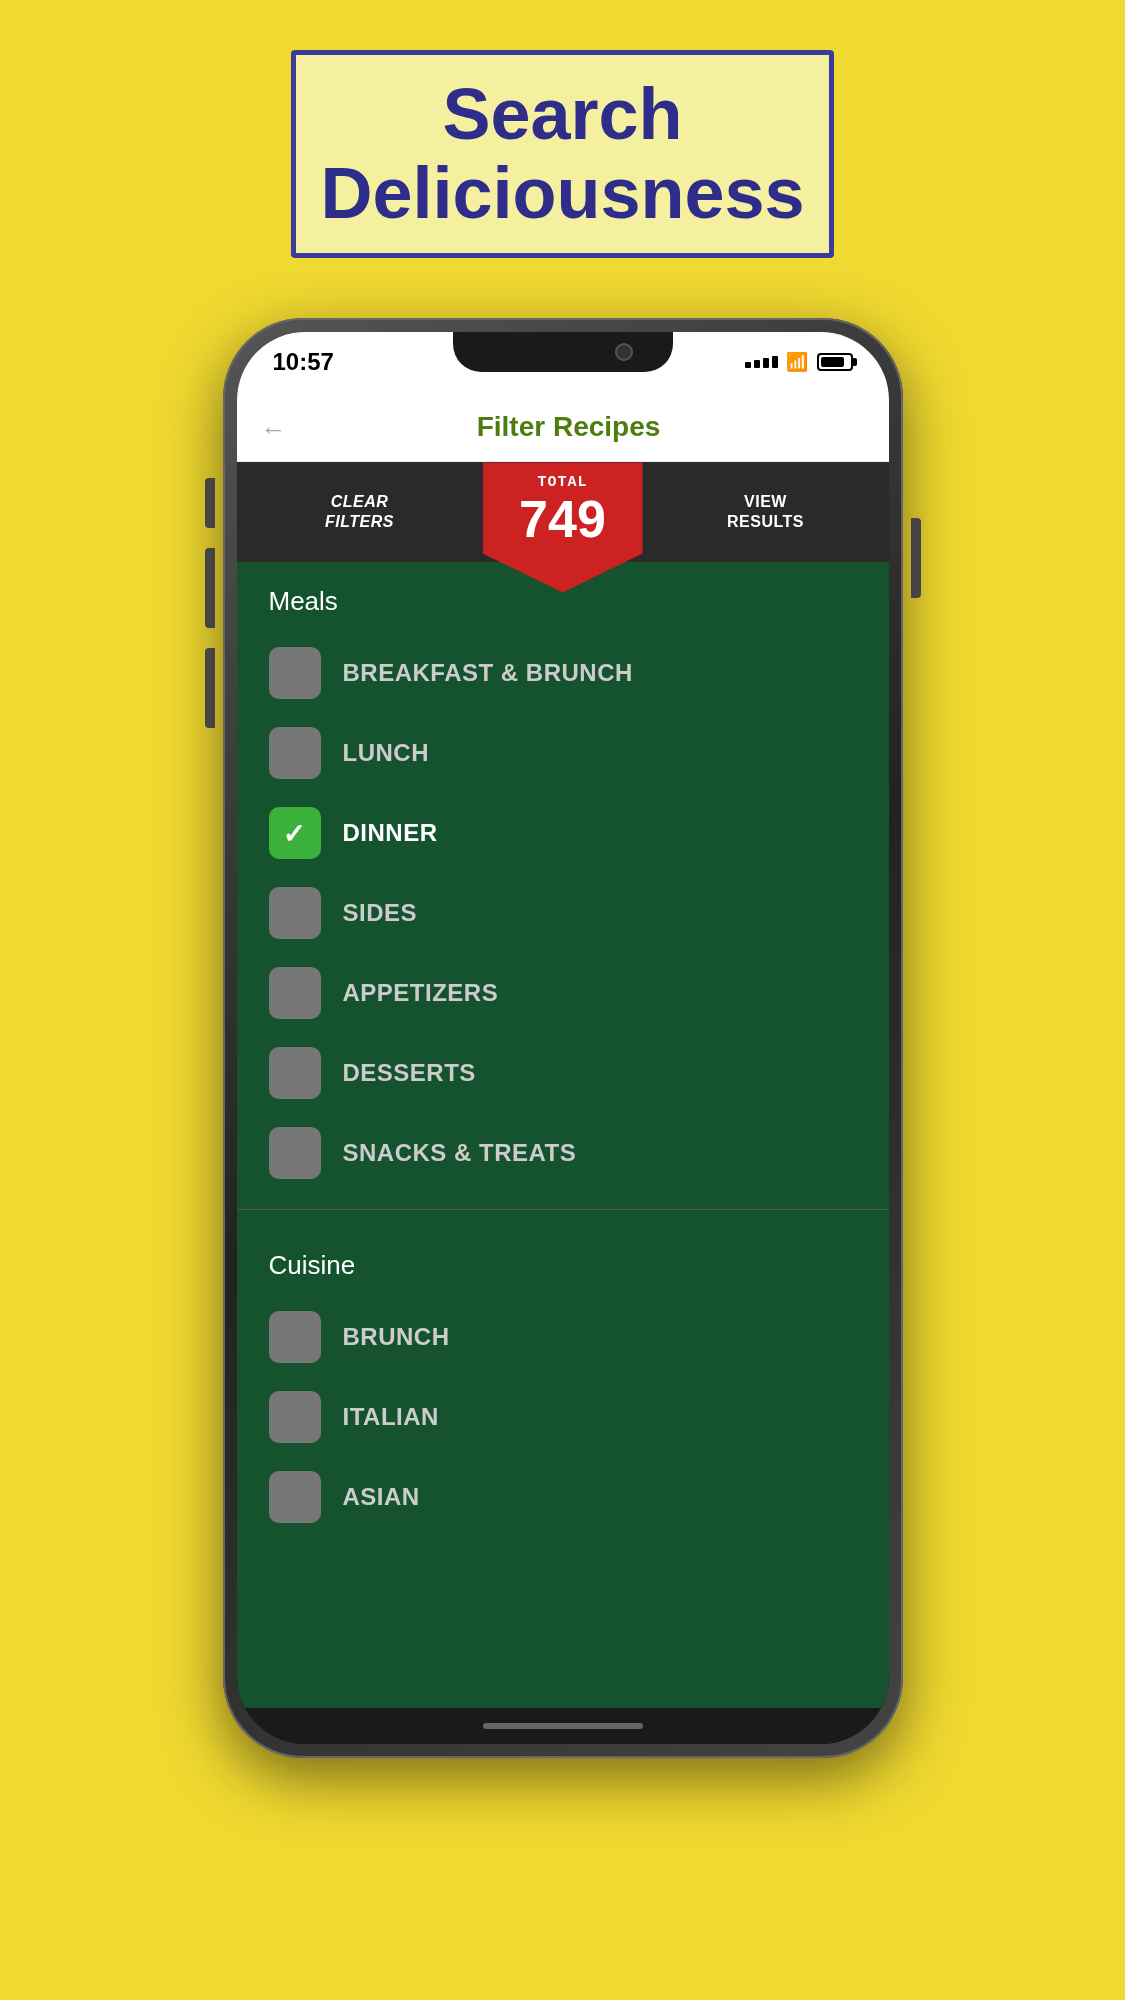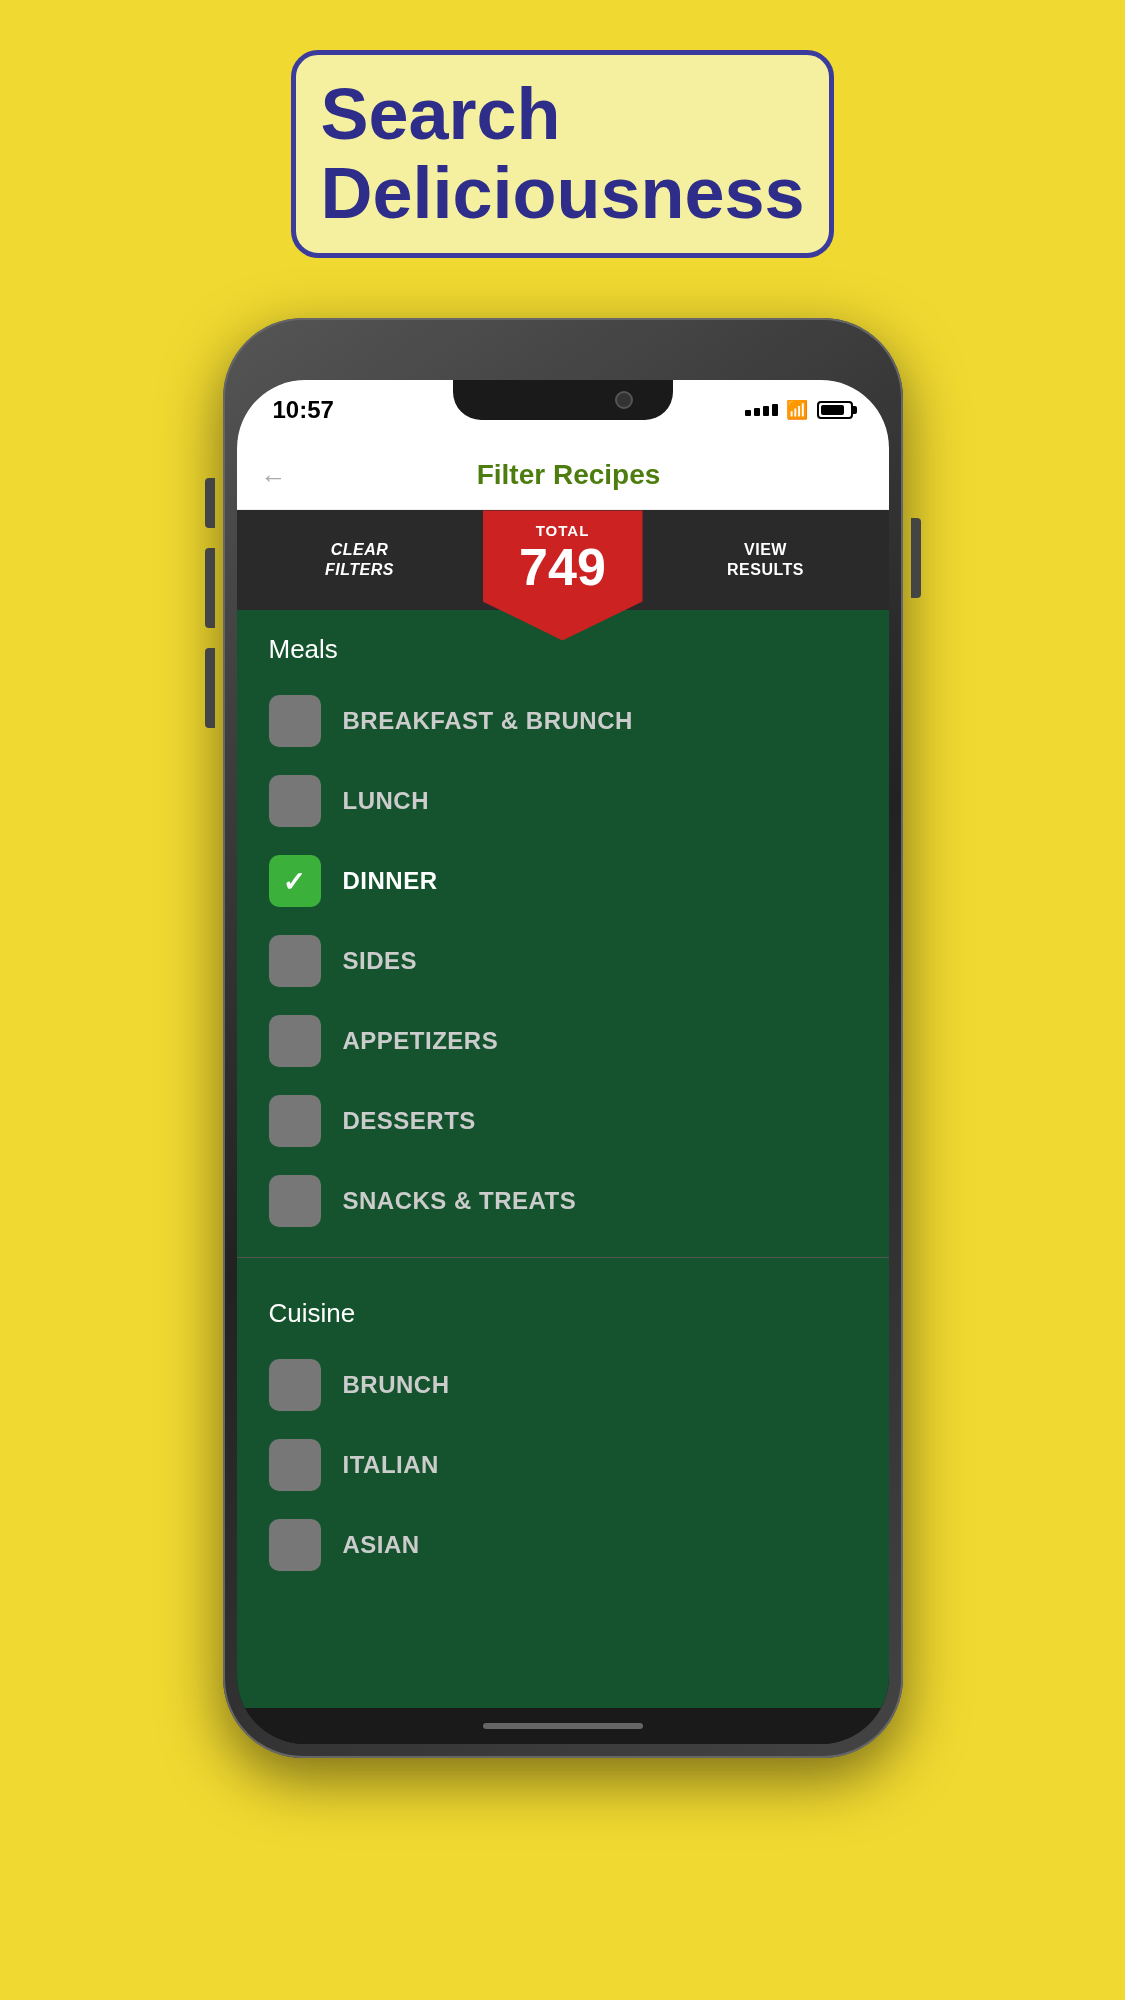--- a/index.html
+++ b/index.html
@@ -12,24 +12,24 @@
       flex-direction: column;
       align-items: center;
       font-family: -apple-system, BlinkMacSystemFont, 'Helvetica Neue', Arial, sans-serif;
       overflow: hidden;
     }
 
     
     .title-card {
       margin-top: 50px;
       border: 5px solid #3B3B9E;
-      border-radius: 27px;
+      border-radius: 4px;
       background: #F5F0A0;
       padding: 20px 24px;
-      text-align: left;
+      text-align: center;
     }
     .title-card h1 {
       font-size: 72px;
       font-weight: 900;
       color: #2E2E8A;
       line-height: 1.1;
     }
 
     
     .phone-frame {
@@ -46,21 +46,20 @@
     }
 
     .phone-inner {
       background: #1a1a1a;
       border-radius: 68px;
       flex: 1;
       overflow: hidden;
       display: flex;
       flex-direction: column;
       position: relative;
-      margin-top: 48px;
     }
 
     
     .status-bar {
       background: white;
       height: 60px;
       display: flex;
       align-items: center;
       justify-content: space-between;
       padding: 0 36px;
@@ -205,20 +204,21 @@
       position: absolute;
       top: 0;
       left: 0;
       height: 130px;
     }
     .total-label {
       color: white;
       font-size: 15px;
       font-weight: 700;
       letter-spacing: 1px;
+      font-family: Liberation Mono, monospace;
     }
     .total-number {
       color: white;
       font-size: 52px;
       font-weight: 900;
       line-height: 1.1;
     }
 
     
     .content {

